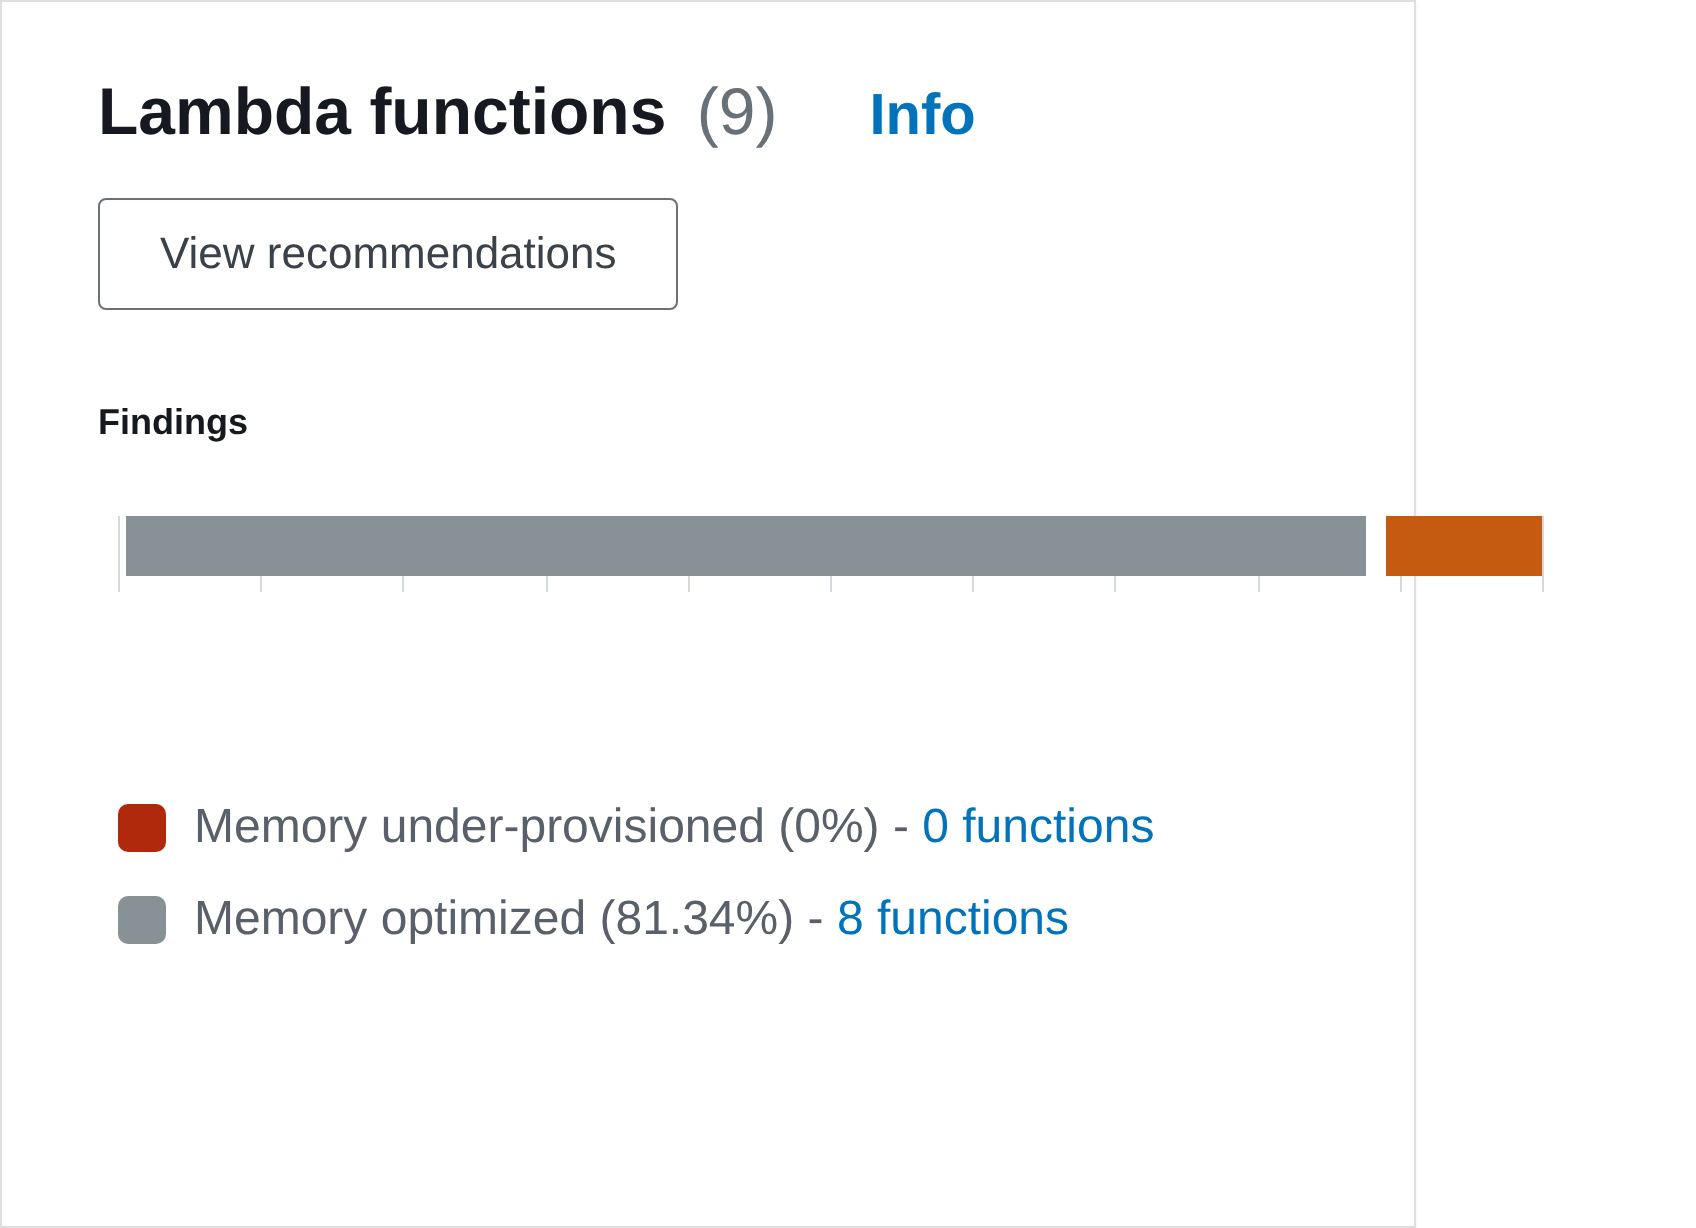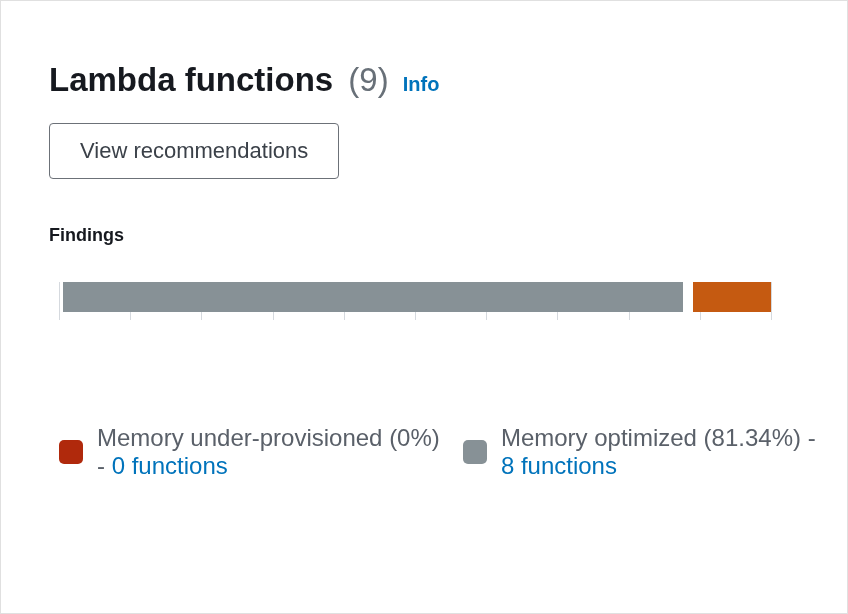--- a/index.html
+++ b/index.html
@@ -8,49 +8,50 @@
       padding: 0;
     }
     body {
       font-family: "Amazon Ember", "Helvetica Neue", Arial, sans-serif;
       background: #ffffff;
       width: 848px;
       height: 614px;
       padding: 0;
     }
     .panel {
-      width: 848px;
+      width: 708px;
       height: 614px;
       border: 1px solid #e0e0e0;
       box-shadow: 0 1px 2px rgba(0,0,0,0.05);
       background: #ffffff;
-      padding: 60px 30px 30px 48px;
+      padding: 36px 30px 30px 48px;
       position: relative;
     }
     .header-row {
       display: flex;
       align-items: baseline;
       gap: 14px;
       margin-bottom: 24px;
     }
     .title {
       font-size: 33px;
       font-weight: 700;
       color: #16191f;
     }
     .count {
       color: #687078;
       font-weight: 400;
       margin-left: 6px;
     }
     .info-link {
-      font-size: 20px;
+      font-size: 29px;
       font-weight: 700;
       color: #0073bb;
       cursor: pointer;
+      margin-left: 32px;
     }
     .btn {
       display: inline-block;
       border: 1.5px solid #6c7178;
       background: #ffffff;
       color: #3b4149;
       font-size: 22px;
       font-weight: 400;
       padding: 14px 30px;
       border-radius: 4px;
@@ -93,21 +94,21 @@
       display: flex;
       gap: 10px;
     }
     .bar-seg {
       height: 30px;
     }
     .bar-optimized { background: #879196; }
     .bar-over { background: #c55a11; }
     .legend {
       display: flex;
-      flex-direction: row;
+      flex-direction: column;
       gap: 18px;
       margin-left: 10px;
     }
     .legend-row {
       display: flex;
       align-items: center;
       gap: 14px;
     }
     .swatch {
       width: 24px;

